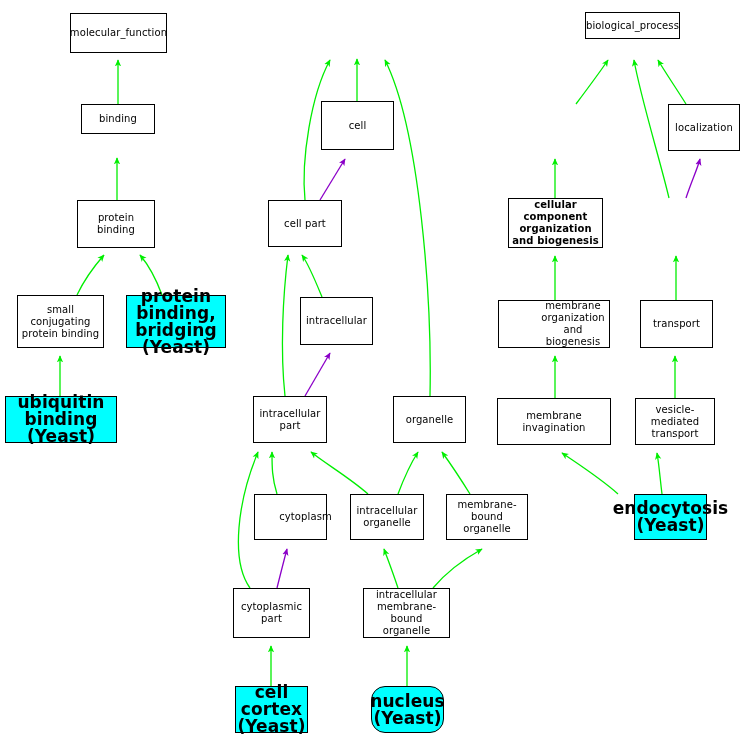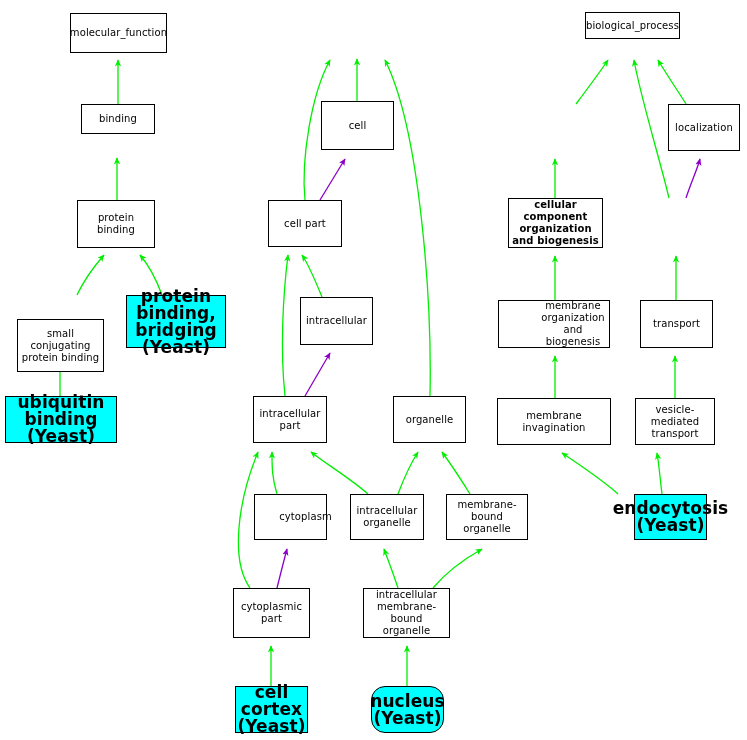--- a/index.html
+++ b/index.html
@@ -73,21 +73,21 @@
       <path d="M555,300 L555,256" fill="none" stroke="#00ee00" stroke-width="1.3" marker-end="url(#arrow-isa)"></path>
       <path d="M676,300 L676,256" fill="none" stroke="#00ee00" stroke-width="1.3" marker-end="url(#arrow-isa)"></path>
       <path d="M555,398 L555,356" fill="none" stroke="#00ee00" stroke-width="1.3" marker-end="url(#arrow-isa)"></path>
       <path d="M675,398 L675,356" fill="none" stroke="#00ee00" stroke-width="1.3" marker-end="url(#arrow-isa)"></path>
       <path d="M618,494 C600,478 578,464 562,453" fill="none" stroke="#00ee00" stroke-width="1.3" marker-end="url(#arrow-isa)"></path>
       <path d="M662,494 C660,478 659,464 657,453" fill="none" stroke="#00ee00" stroke-width="1.3" marker-end="url(#arrow-isa)"></path>
     </svg>
 <div class="node" style="left: 70px; top: 13px; width: 97px; height: 40px; background: rgb(255, 255, 255); border-color: rgb(0, 0, 0); color: rgb(0, 0, 0);"><span>molecular_function</span></div>
     <div class="node" style="left: 81px; top: 104px; width: 74px; height: 30px; background: rgb(255, 255, 255); border-color: rgb(0, 0, 0); color: rgb(0, 0, 0);"><span>binding</span></div>
     <div class="node" style="left: 77px; top: 200px; width: 78px; height: 48px; background: rgb(255, 255, 255); border-color: rgb(0, 0, 0); color: rgb(0, 0, 0);"><span>protein binding</span></div>
-    <div class="node" style="left: 17px; top: 295px; width: 87px; height: 53px; background: rgb(255, 255, 255); border-color: rgb(0, 0, 0); color: rgb(0, 0, 0); margin-top: 24px;"><span>small conjugating
+    <div class="node" style="left: 17px; top: 295px; width: 87px; height: 53px; background: rgb(255, 255, 255); border-color: rgb(0, 0, 0); color: rgb(0, 0, 0);"><span>small conjugating
 protein binding</span></div>
     <div class="node highlight" style="left: 126px; top: 295px; width: 100px; height: 53px; background: rgb(0, 255, 255); border-color: rgb(0, 0, 0); color: rgb(0, 0, 0);"><span>protein binding,
 bridging
 (Yeast)</span></div>
     <div class="node highlight" style="left: 5px; top: 396px; width: 112px; height: 47px; background: rgb(0, 255, 255); border-color: rgb(0, 0, 0); color: rgb(0, 0, 0); justify-content: flex-end;"><span>ubiquitin binding
 (Yeast)</span></div>
     <div class="node" style="left: 268px; top: 200px; width: 74px; height: 47px; background: rgb(255, 255, 255); border-color: rgb(0, 0, 0); color: rgb(0, 0, 0);"><span>cell part</span></div>
     <div class="node" style="left: 321px; top: 101px; width: 73px; height: 49px; background: rgb(255, 255, 255); border-color: rgb(0, 0, 0); color: rgb(0, 0, 0);"><span>cell</span></div>
     <div class="node" style="left: 300px; top: 297px; width: 73px; height: 48px; background: rgb(255, 255, 255); border-color: rgb(0, 0, 0); color: rgb(0, 0, 0);"><span>intracellular</span></div>
     <div class="node" style="left: 253px; top: 396px; width: 74px; height: 47px; background: rgb(255, 255, 255); border-color: rgb(0, 0, 0); color: rgb(0, 0, 0);"><span>intracellular

